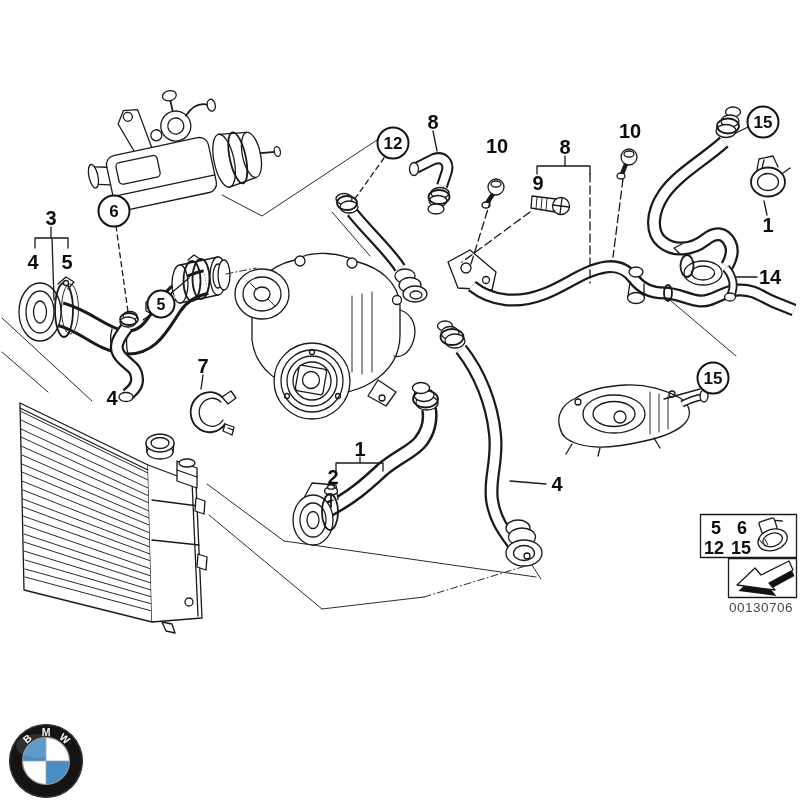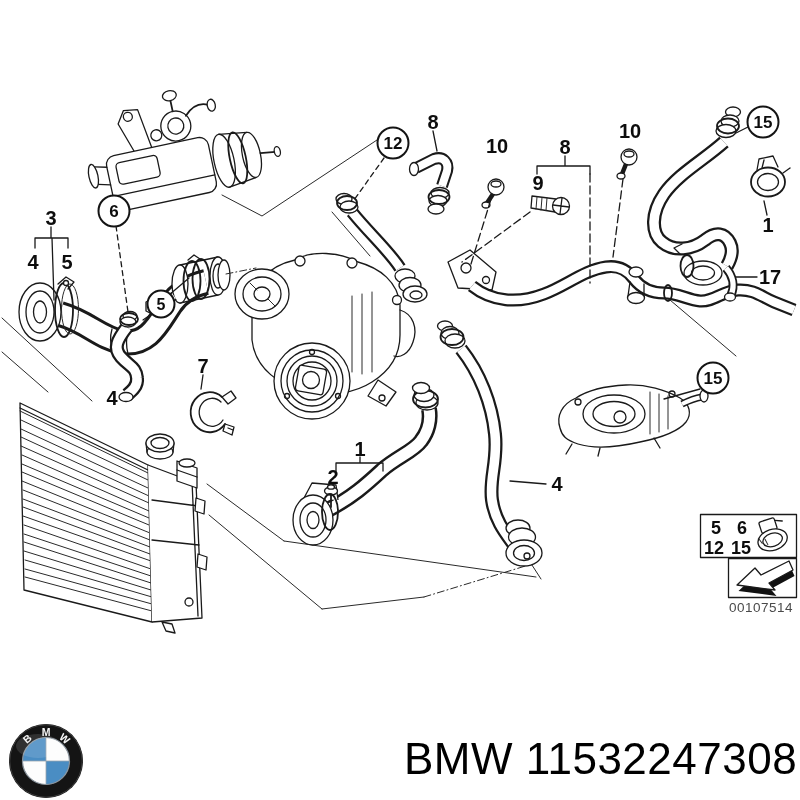--- a/index.html
+++ b/index.html
@@ -340,27 +340,26 @@
   <div class="callout" style="left:203px;top:366px">7</div>
   <div class="callout" style="left:112px;top:398px">4</div>
   <div class="callout circled" style="left:393px;top:143px">12</div>
   <div class="callout" style="left:433px;top:122px">8</div>
   <div class="callout" style="left:497px;top:146px">10</div>
   <div class="callout" style="left:565px;top:147px">8</div>
   <div class="callout" style="left:538px;top:183px">9</div>
   <div class="callout" style="left:630px;top:131px">10</div>
   <div class="callout circled" style="left:763px;top:122px">15</div>
   <div class="callout" style="left:768px;top:225px">1</div>
-  <div class="callout" style="left:770px;top:277px">17</div>
+  <div class="callout" style="left:770px;top:277px">14</div>
   <div class="callout circled" style="left:713px;top:378px">15</div>
   <div class="callout" style="left:360px;top:449px">1</div>
   <div class="callout" style="left:333px;top:477px">2</div>
   <div class="callout" style="left:557px;top:484px">4</div>
 
   <div class="legend-num" style="left:716px;top:528px">5</div>
   <div class="legend-num" style="left:742px;top:528px">6</div>
   <div class="legend-num" style="left:714px;top:548px">12</div>
   <div class="legend-num" style="left:741px;top:548px">15</div>
-  <div class="doc-num" style="left:761px;top:607px">00107514</div>
-
-  <div class="part-text">BMW 11532247308</div>
+  <div class="doc-num" style="left:761px;top:607px">00130706</div>
+
 
 </div>
 
 </body></html>

